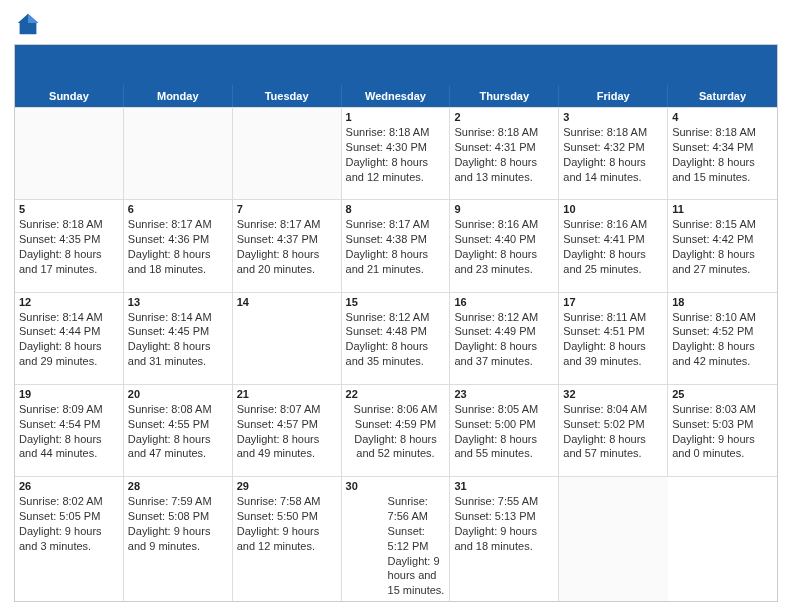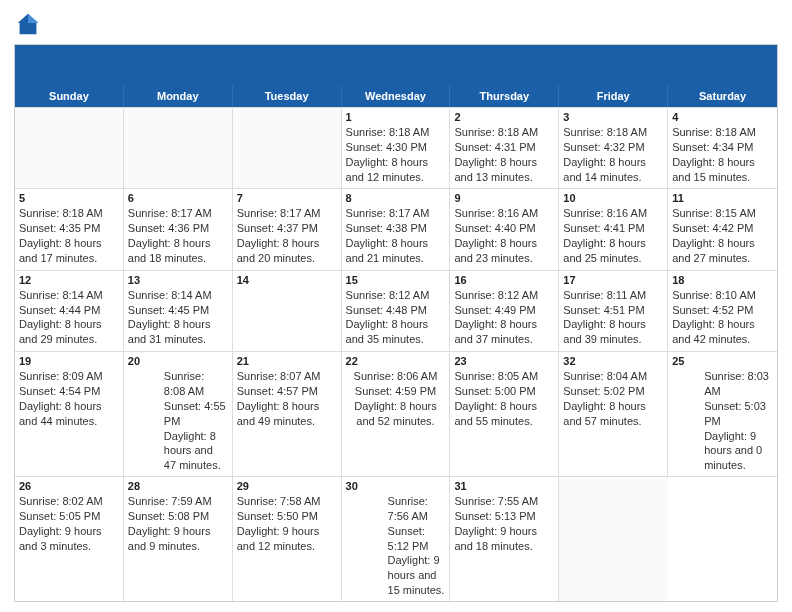--- a/index.html
+++ b/index.html
@@ -267,21 +267,21 @@
         </div>
         <div class="cal-row">
           <div class="cal-cell">
             <div class="day-num">19</div>
             <div class="day-info" style="white-space: pre-line;">Sunrise: 8:09 AM
 Sunset: 4:54 PM
 Daylight: 8 hours and 44 minutes.</div>
           </div>
           <div class="cal-cell">
             <div class="day-num">20</div>
-            <div class="day-info" style="white-space: pre-line; margin-left: 36px;">Sunrise: 8:08 AM
+            <div class="day-info" style="white-space: pre-line;">Sunrise: 8:08 AM
 Sunset: 4:55 PM
 Daylight: 8 hours and 47 minutes.</div>
           </div>
           <div class="cal-cell">
             <div class="day-num">21</div>
             <div class="day-info" style="white-space: pre-line;">Sunrise: 8:07 AM
 Sunset: 4:57 PM
 Daylight: 8 hours and 49 minutes.</div>
           </div>
           <div class="cal-cell">
@@ -297,21 +297,21 @@
 Daylight: 8 hours and 55 minutes.</div>
           </div>
           <div class="cal-cell">
             <div class="day-num">32</div>
             <div class="day-info" style="white-space: pre-line;">Sunrise: 8:04 AM
 Sunset: 5:02 PM
 Daylight: 8 hours and 57 minutes.</div>
           </div>
           <div class="cal-cell">
             <div class="day-num">25</div>
-            <div class="day-info" style="white-space: pre-line; margin-left: 32px;">Sunrise: 8:03 AM
+            <div class="day-info" style="white-space: pre-line;">Sunrise: 8:03 AM
 Sunset: 5:03 PM
 Daylight: 9 hours and 0 minutes.</div>
           </div>
         </div>
         <div class="cal-row">
           <div class="cal-cell">
             <div class="day-num">26</div>
             <div class="day-info" style="white-space: pre-line;">Sunrise: 8:02 AM
 Sunset: 5:05 PM
 Daylight: 9 hours and 3 minutes.</div>

